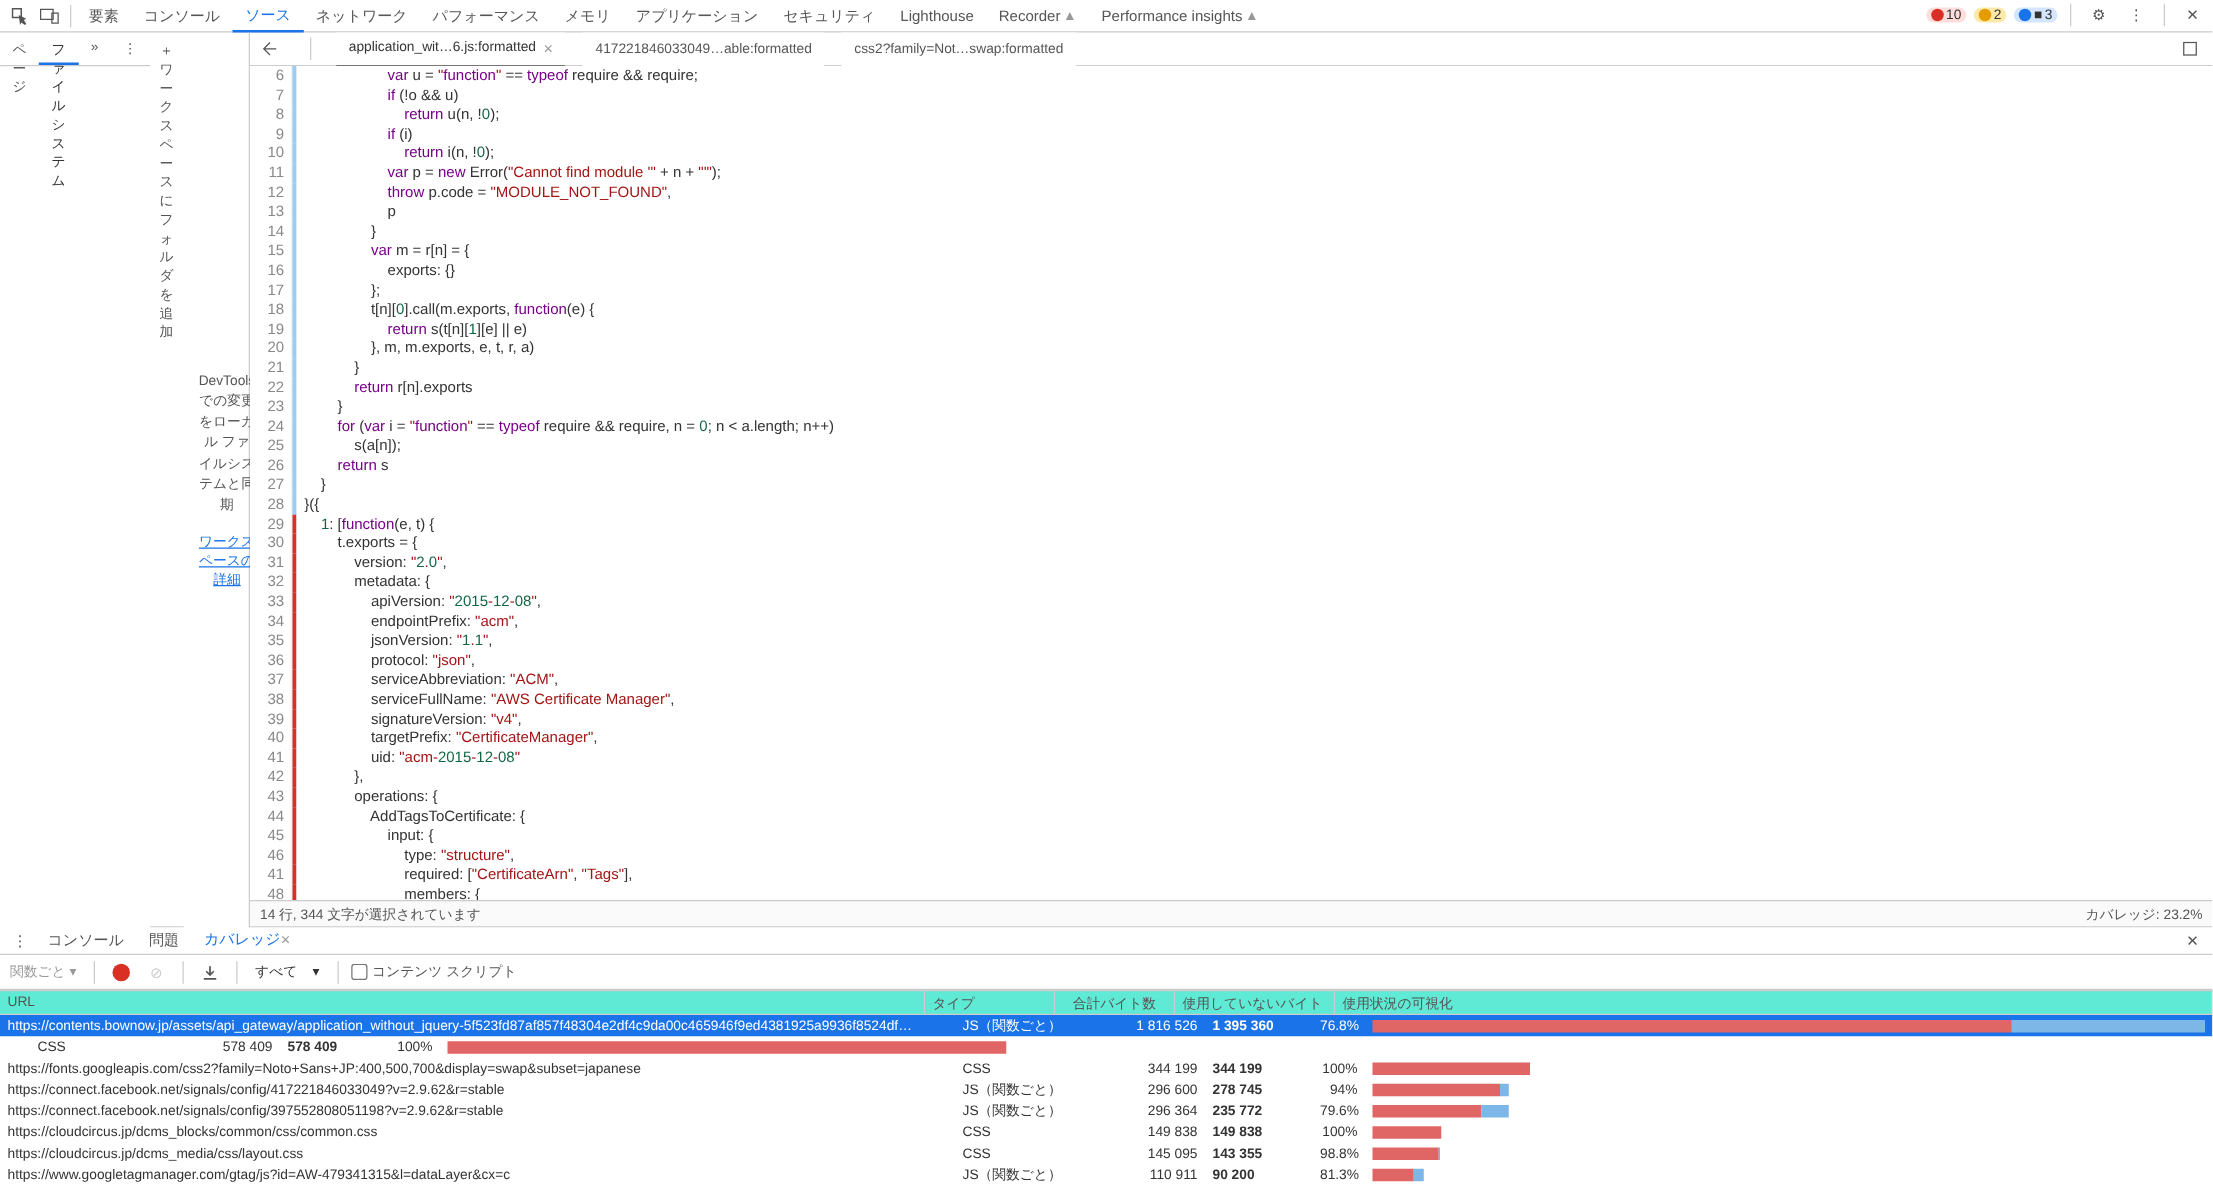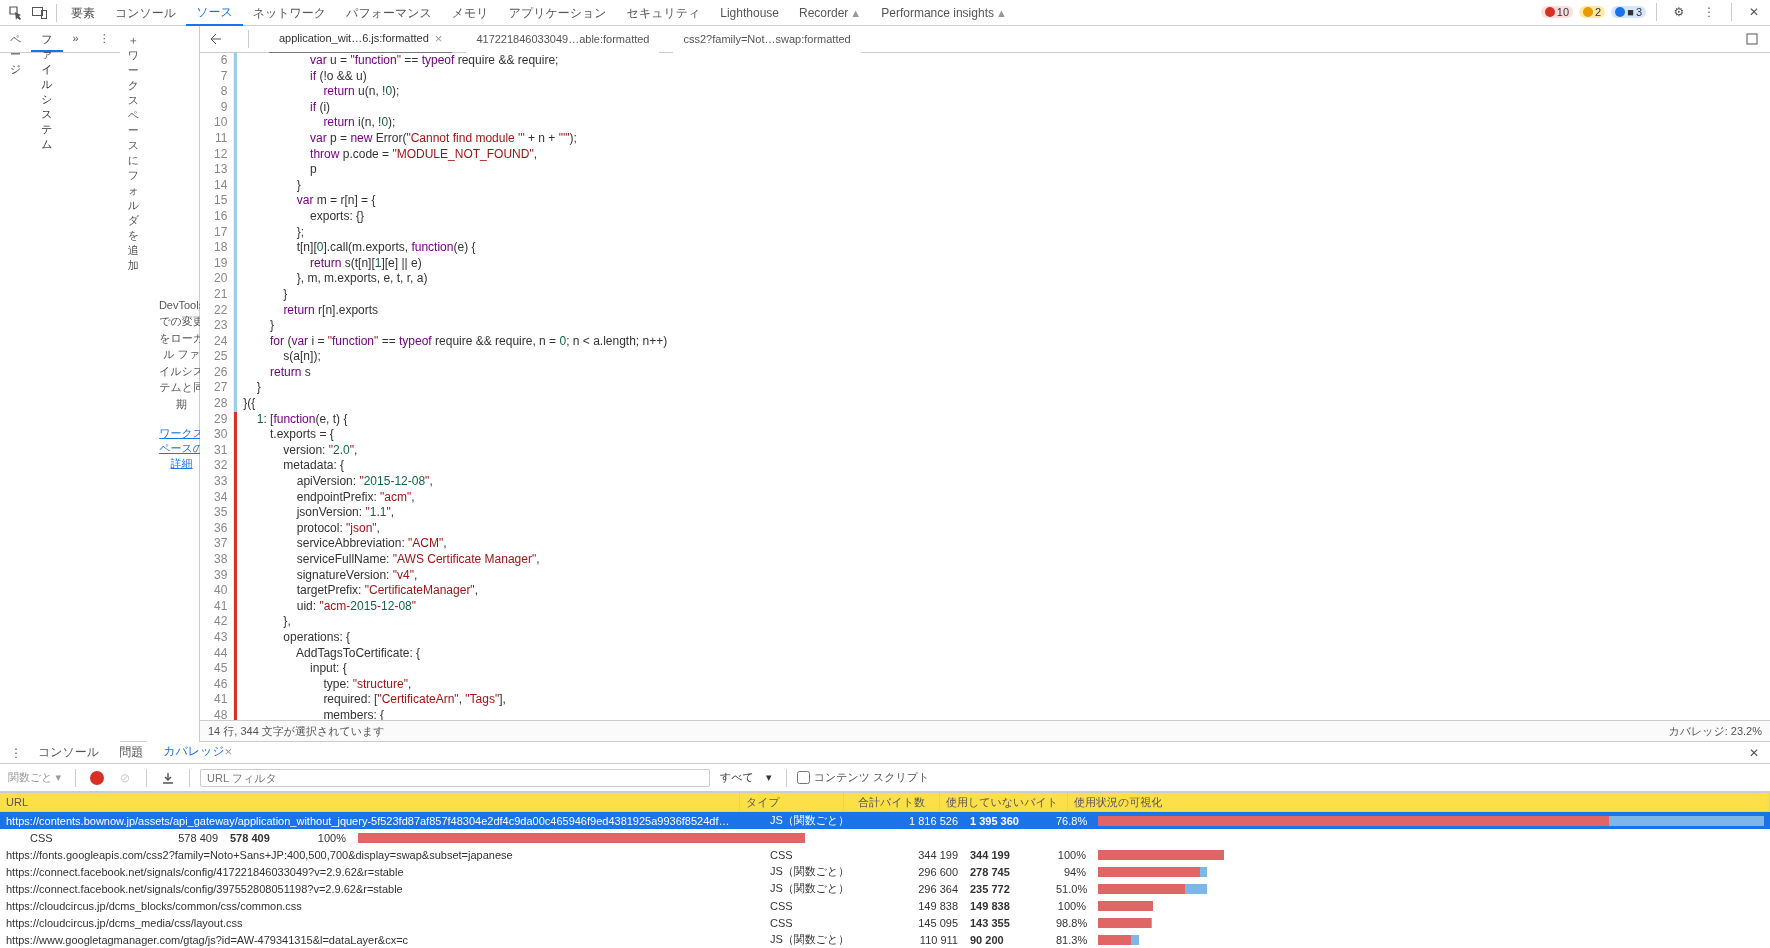--- a/index.html
+++ b/index.html
@@ -53,21 +53,21 @@
 .drawer .right { margin-left: auto; }
 
 .coverage-toolbar { height: 28px; display: flex; align-items: center; border-bottom: 1px solid #ccc; padding: 0 4px; gap: 6px; background: #fff; }
 .ct-sel { font-size: 11px; color: #999; padding: 2px 4px; }
 .ct-btn { width: 22px; height: 22px; display: flex; align-items: center; justify-content: center; color: #555; cursor: pointer; }
 .ct-rec { width: 14px; height: 14px; border-radius: 50%; background: #d93025; }
 .ct-clear { opacity: 0.3; }
 .ct-input { flex: 0 0 510px; font-size: 11px; padding: 2px 6px; border: 1px solid #ccc; border-radius: 2px; background: #fff; color: #555; }
 .ct-chk { display: flex; align-items: center; gap: 4px; font-size: 11px; color: #555; }
 
-.cov-header { height: 20px; display: flex; align-items: center; border-bottom: 1px solid #ccc; border-top: 1px solid #ccc; font-size: 11px; color: #555; background: #fde047; }
+.cov-header { height: 20px; display: flex; align-items: center; border-bottom: 1px solid #ccc; border-top: 1px solid #ccc; font-size: 11px; color: #555; background: #5eead4; }
 .cov-header > div { padding: 3px 6px; border-right: 1px solid #ccc; }
 .c-url { flex: 0 0 740px; }
 .c-type { flex: 0 0 104px; }
 .c-total { flex: 0 0 96px; text-align: center; }
 .c-unused { flex: 0 0 128px; text-align: left; }
 .c-viz { flex: 1; }
 
 .cov-rows { overflow: auto; }
 .cov-row { display: flex; align-items: center; height: 17px; font-size: 11px; color: #333; }
 .cov-row.sel { background: #1a73e8; color: #fff; }
@@ -252,21 +252,20 @@
       <div class="ct-rec"></div>
     </div>
   <div class="ct-btn ct-clear">⊘</div>
   <div class="vsep"></div>
   <div class="ct-btn">
       <svg width="12" height="12">
         <path fill="none" stroke="#555" stroke-width="1.4" d="M6 1v7M3 5l3 3 3-3M1 11h10"></path>
       </svg>
     </div>
   <div class="vsep"></div>
-  <input class="ct-input" placeholder="URL フィルタ" style="">
   <span class="ct-sel" style="color:#333;"><span>すべて</span>&nbsp;&nbsp;&nbsp;&nbsp;▾</span>
   <div class="vsep"></div>
   <label class="ct-chk">
       <input type="checkbox" style=""> 
       <span>コンテンツ スクリプト</span>
     </label>
 </div>
 
 <div class="cov-header">
   <div class="c-url">URL</div>
@@ -318,21 +317,21 @@
       <div class="cr-viz">
         <div class="bar red" style="width:15.3%"></div>
         <div class="bar blue" style="width:1%"></div>
       </div>
     </div>
     <div class="cov-row">
       <div class="cr-url">https://connect.facebook.net/signals/config/397552808051198?v=2.9.62&amp;r=stable</div>
       <div class="cr-type">JS（関数ごと）</div>
       <div class="cr-total">296 364</div>
       <div class="cr-unused">235 772</div>
-      <div class="cr-pct">51.0%</div>
+      <div class="cr-pct">79.6%</div>
       <div class="cr-viz">
         <div class="bar red" style="width:13%"></div>
         <div class="bar blue" style="width:3.3%"></div>
       </div>
     </div>
     <div class="cov-row">
       <div class="cr-url">https://cloudcircus.jp/dcms_blocks/common/css/common.css</div>
       <div class="cr-type">CSS</div>
       <div class="cr-total">149 838</div>
       <div class="cr-unused">149 838</div>

